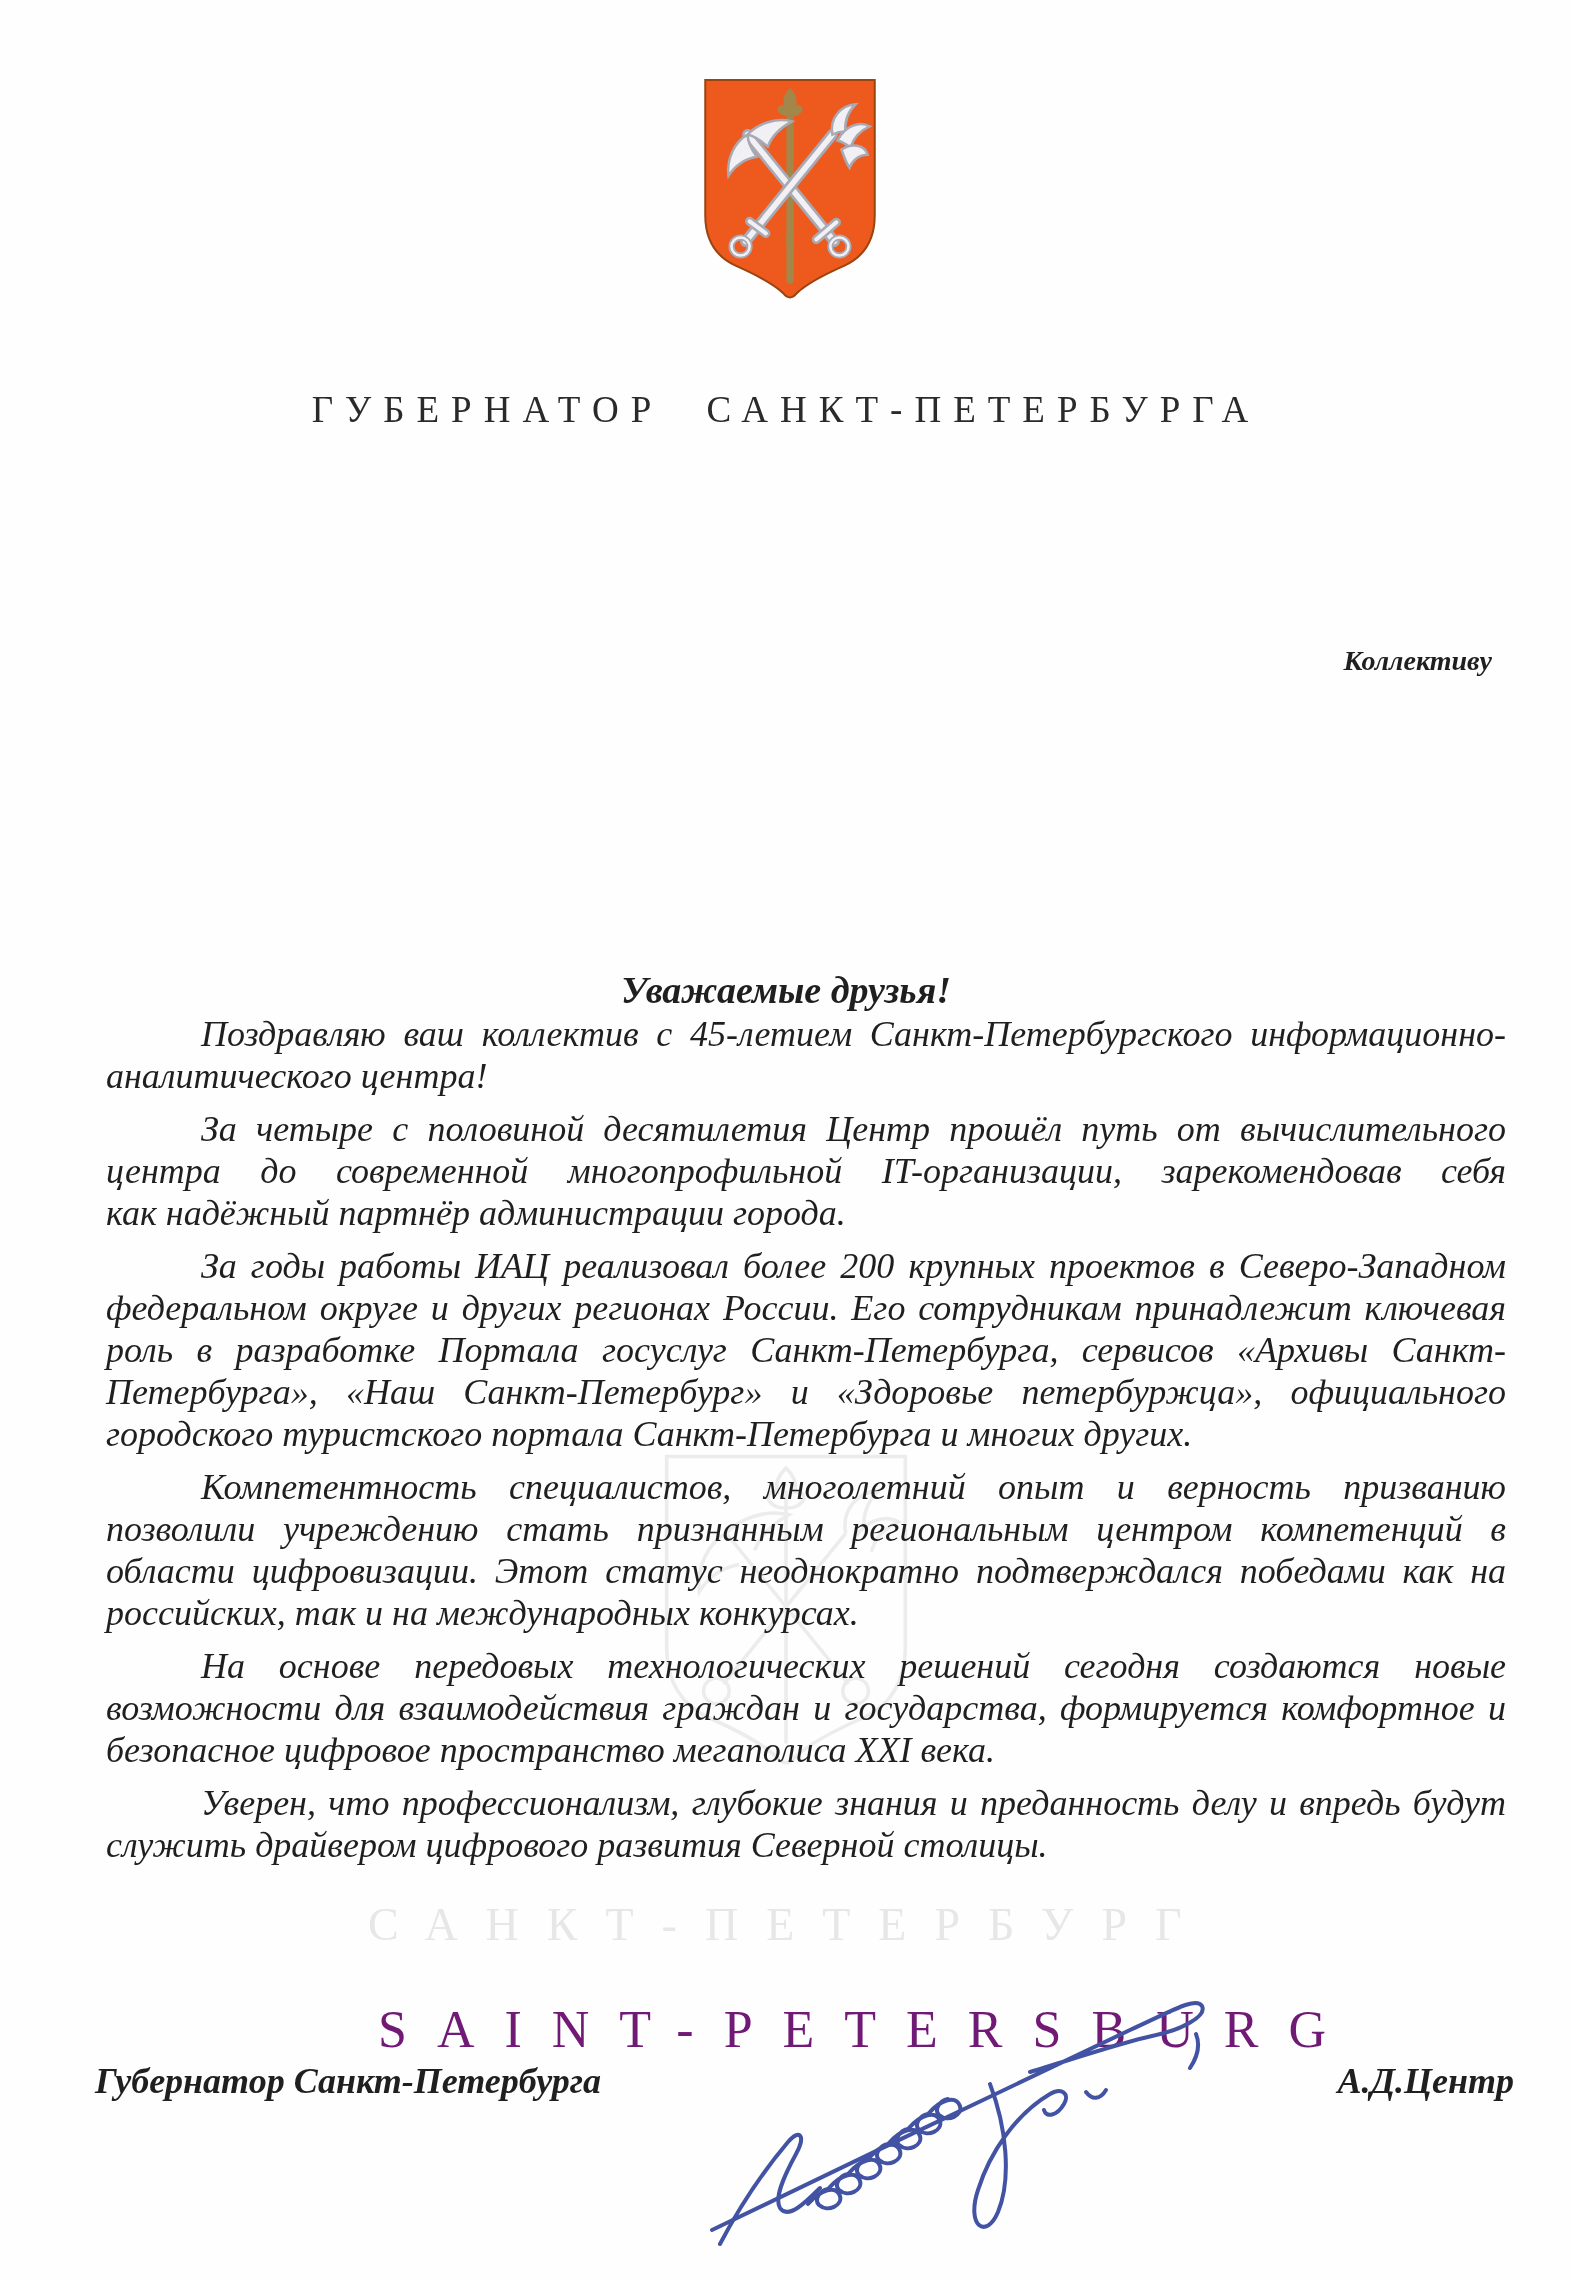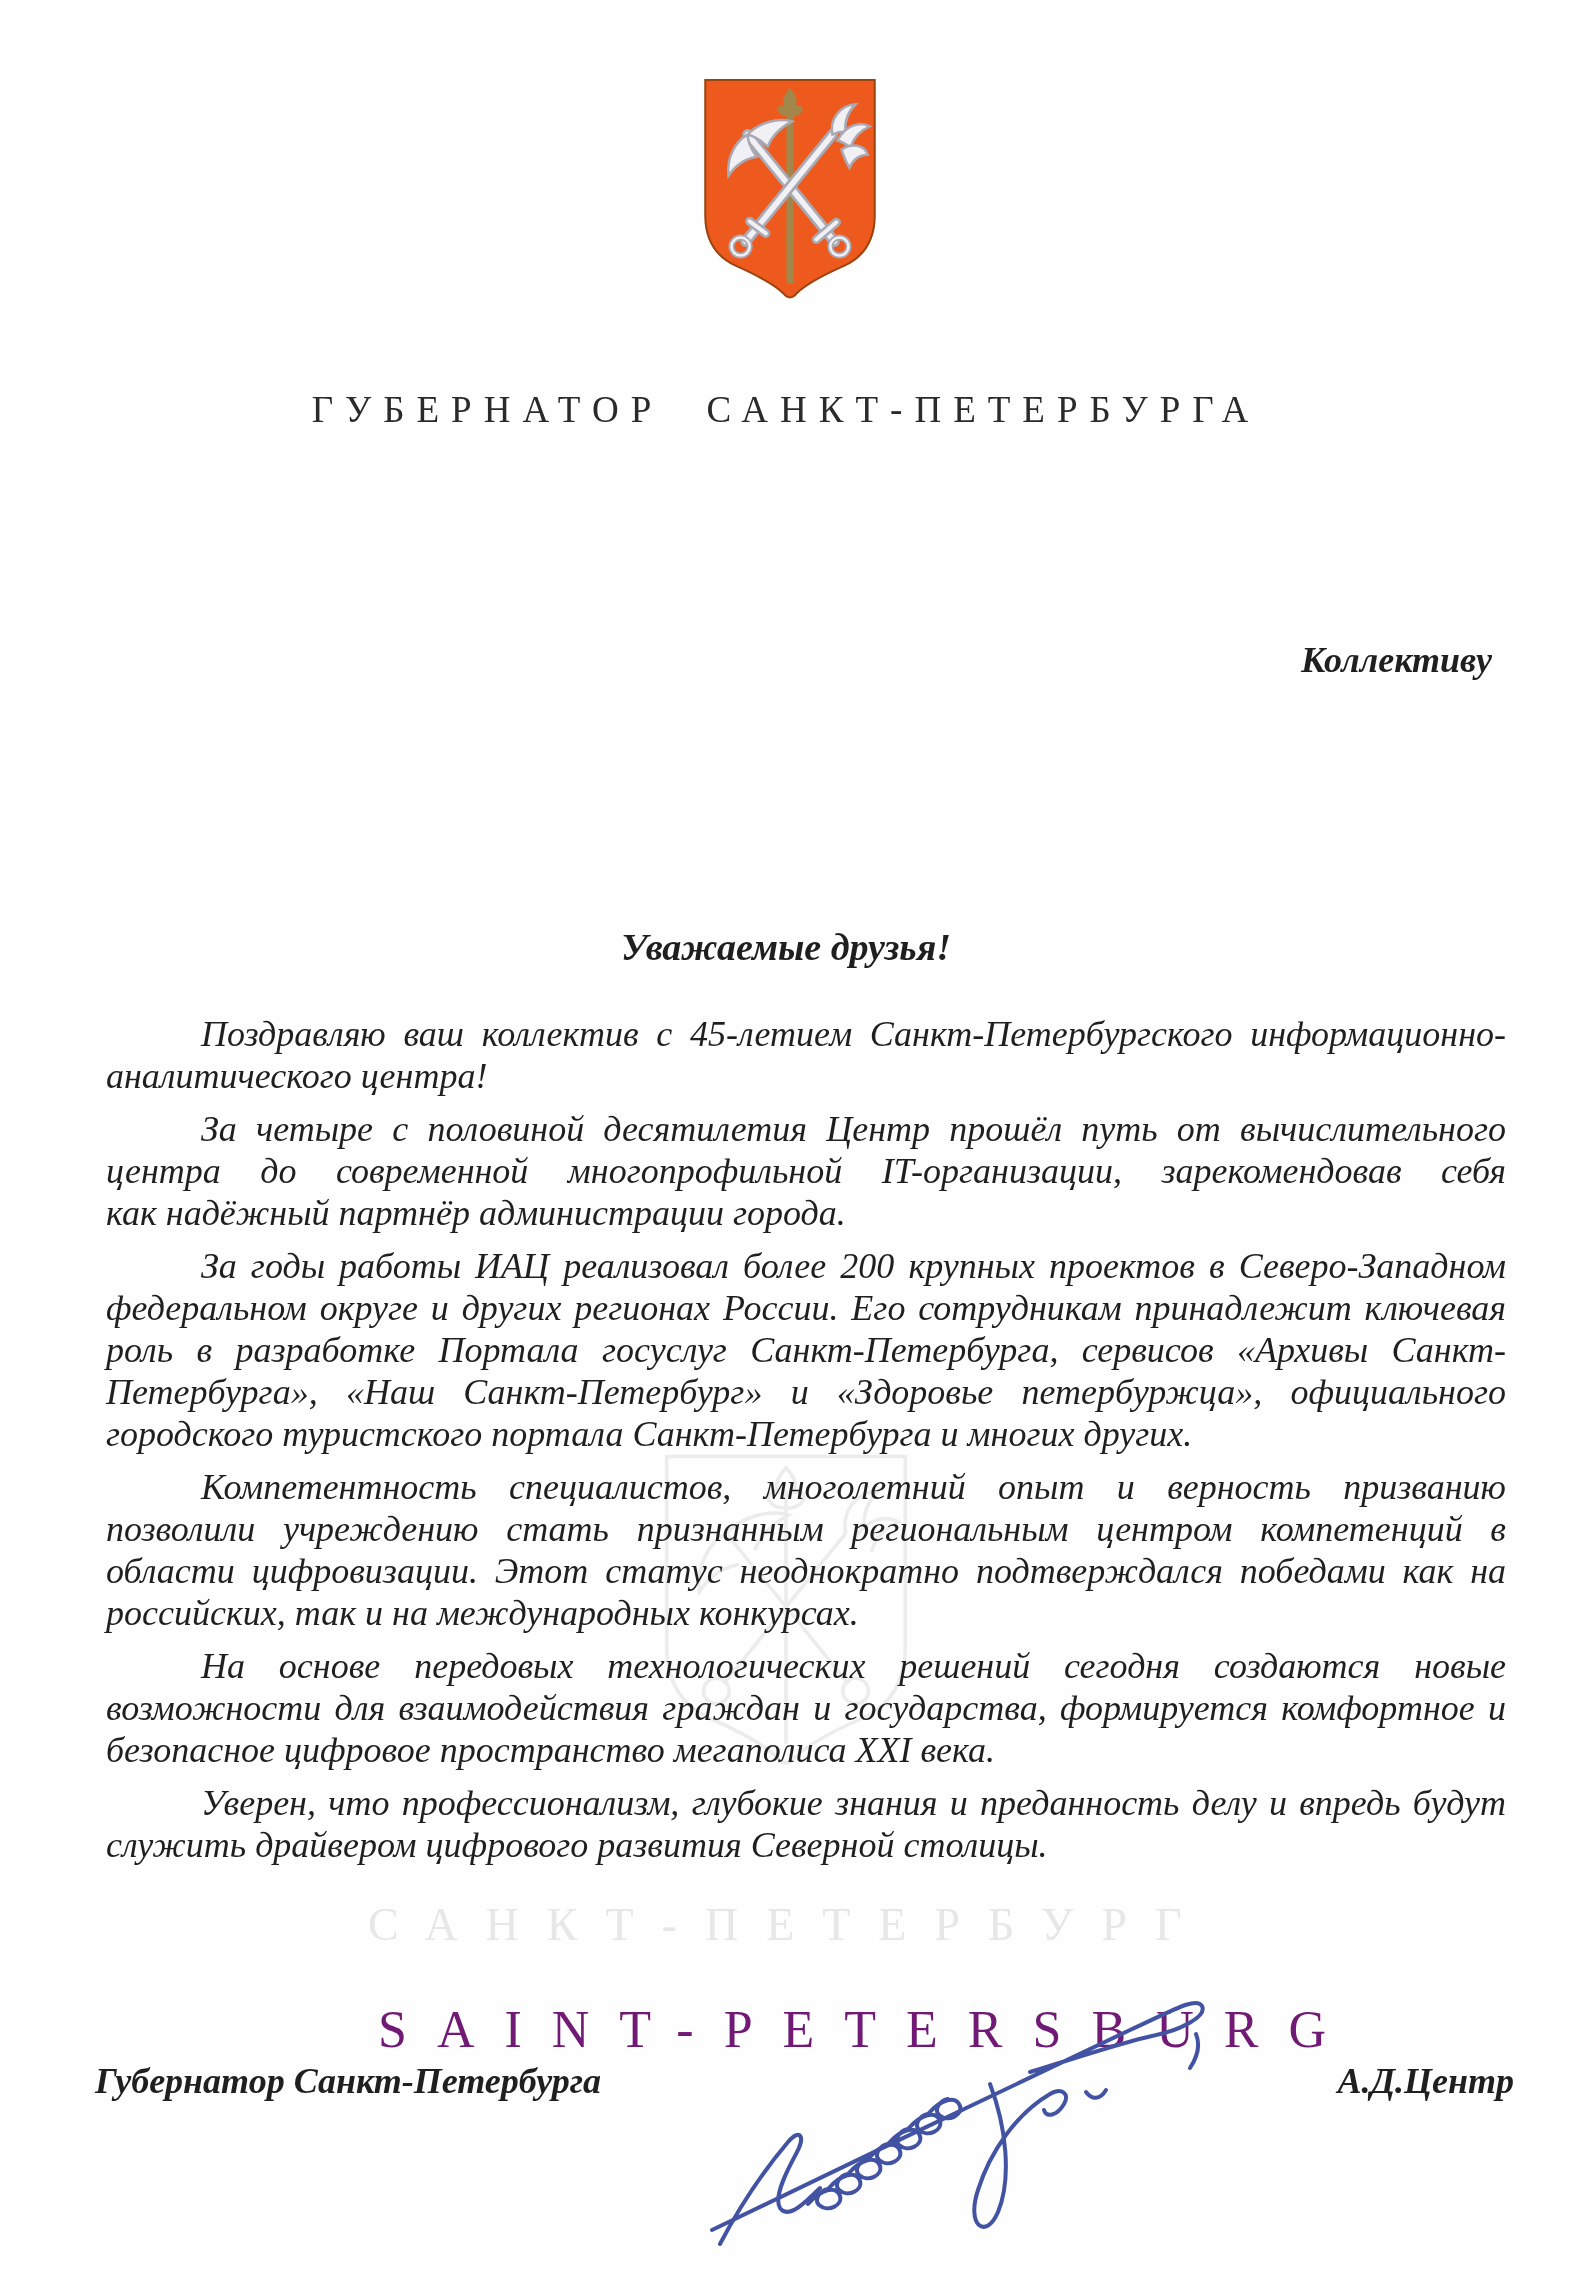--- a/index.html
+++ b/index.html
@@ -22,26 +22,26 @@
     font-size:37px;font-weight:400;font-style:normal;
     letter-spacing:12px;word-spacing:22px;
     color:#2a2a2a;
     z-index:2;
   }
   
   .addressee{
     position:absolute;top:638px;right:80px;
     text-align:right;
     font-style:italic;font-weight:bold;
-    font-size:36px;line-height:45px;
+    font-size:28px;line-height:45px;
     z-index:2;
   }
   
   .salutation{
-    position:absolute;top:925px;left:0;right:0;
+    position:absolute;top:968px;left:0;right:0;
     text-align:center;
     font-style:italic;font-weight:bold;
     font-size:38px;
     z-index:2;
   }
   
   .letter-body{
     position:absolute;top:1002px;left:95px;width:1422px;
     font-style:italic;font-size:36px;line-height:42px;
     text-align:justify;

